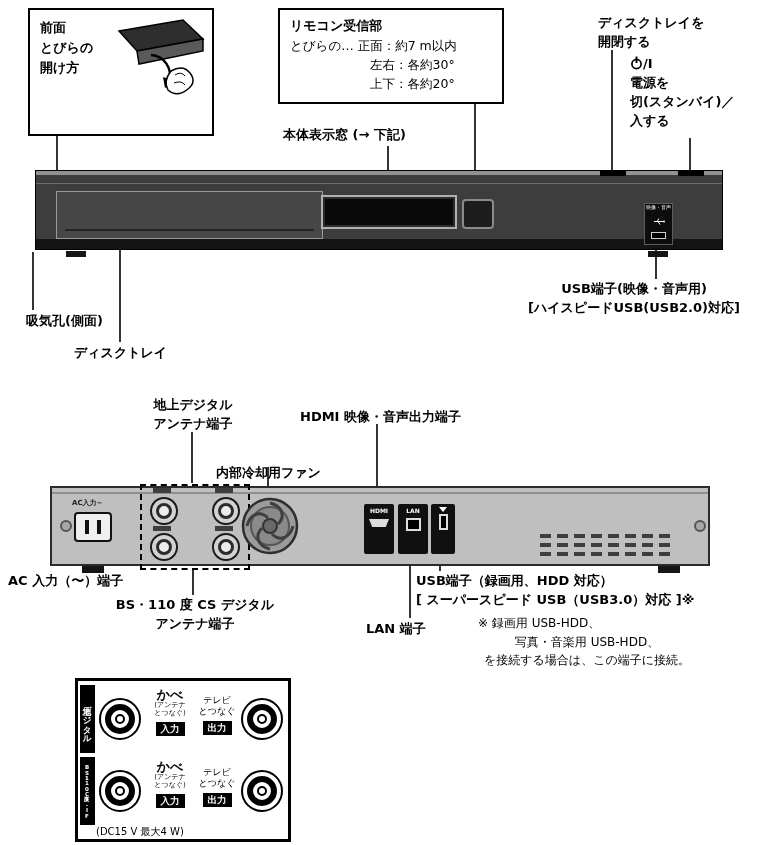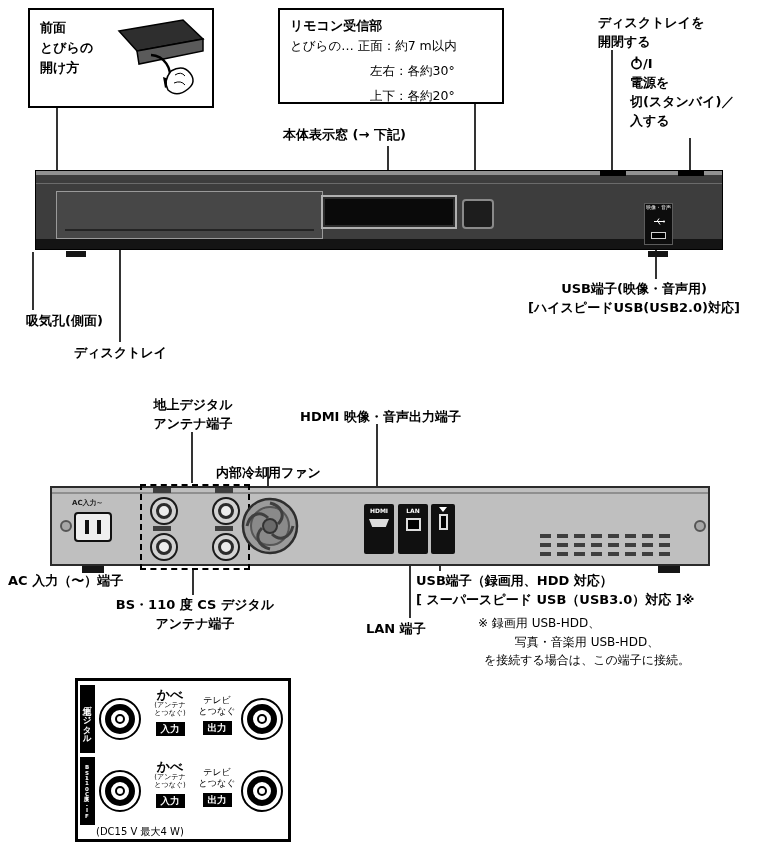--- a/index.html
+++ b/index.html
@@ -7,27 +7,27 @@
           font-family:"DejaVu Sans","Liberation Sans",sans-serif;color:#000;}
   .abs{position:absolute;}
   .b{font-weight:bold;font-size:13px;line-height:1.45;}
   .pre{white-space:pre-line;}
   .ctr{text-align:center;}
   .box{position:absolute;border:2px solid #000;background:#fff;box-sizing:border-box;}
   #lines{position:absolute;left:0;top:0;pointer-events:none;}
   #lines line{stroke:#000;stroke-width:1.6;}
 
   
-  .door-box{left:28px;top:8px;width:186px;height:100px;}
+  .door-box{left:28px;top:8px;width:186px;height:128px;}
   .door-title{position:absolute;left:10px;top:8px;font-weight:bold;font-size:13px;line-height:1.55;white-space:pre-line;}
   .door-art{position:absolute;right:3px;top:5px;}
   .remote-box{left:278px;top:8px;width:226px;height:96px;padding:7px 10px;}
   .remote-title{font-weight:bold;font-size:13px;}
   .remote-line{font-size:12.5px;margin-top:3px;}
-  .remote-ind{margin-left:80px;font-size:12.5px;margin-top:8px;}
+  .remote-ind{margin-left:80px;font-size:12.5px;margin-top:2px;}
 
   
   .front-device{position:absolute;left:35px;top:170px;width:688px;height:80px;
      background:linear-gradient(#919191 0 4px,#3d3d3d 4px 68px,#141414 68px 80px);
      border:1px solid #000;box-sizing:border-box;}
   .fd-seam{position:absolute;left:0;top:12px;width:100%;height:1px;background:#6b6b6b;}
   .fd-btn{position:absolute;top:0;height:5px;background:#000;}
   .fd-tray{position:absolute;left:20px;top:20px;width:265px;height:46px;border:1px solid #9a9a9a;background:#474747;}
   .fd-tray::after{content:"";position:absolute;left:8px;right:8px;bottom:7px;height:2px;background:#242424;}
   .fd-display{position:absolute;left:285px;top:24px;width:132px;height:30px;border:2px solid #b0b0b0;background:#0a0a0a;box-shadow:inset 0 0 0 2px #2c2c2c;}

